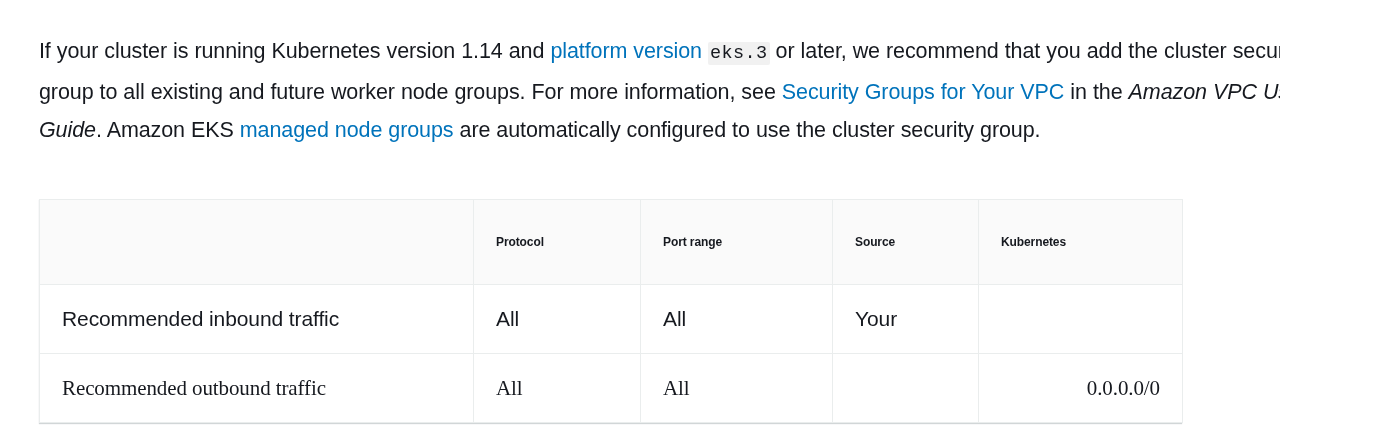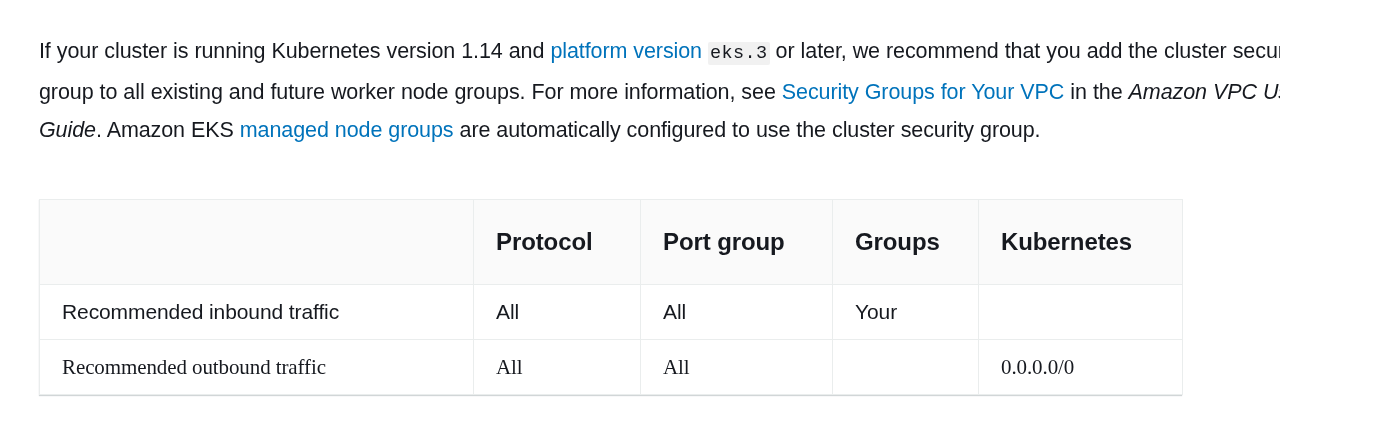--- a/index.html
+++ b/index.html
@@ -74,46 +74,46 @@
 
   table.sg-table col.c0 { width: 434px; }
   table.sg-table col.c1 { width: 167px; }
   table.sg-table col.c2 { width: 192px; }
   table.sg-table col.c3 { width: 146px; }
   table.sg-table col.c4 { width: 204px; }
 
   table.sg-table thead th {
     background: #fafafa;
     color: #16191f;
-    font-size: 24px;
+    font-size: 12px;
     font-weight: bold;
     text-align: left;
     height: 84px;
     padding: 0 22px;
     border-right: 1px solid #eaeded;
     border-bottom: 1px solid #eaeded;
     vertical-align: middle;
     letter-spacing: -0.1px;
   }
   table.sg-table thead th:last-child { border-right: none; }
 
   table.sg-table tbody td {
     background: #ffffff;
     color: #16191f;
     font-size: 21px;
     font-weight: normal;
     text-align: left;
     height: 52px;
-    padding: 1px 22px;
+    padding: 8px 22px;
     border-right: 1px solid #eaeded;
     border-bottom: 1px solid #eaeded;
     vertical-align: middle;
     letter-spacing: -0.1px;
   }
-  table.sg-table tbody td:last-child { border-right: none; }
+  table.sg-table tbody td:last-child { border-right: none; text-align: right; }
   table.sg-table tbody tr:last-child td { border-bottom: none; font-family: Liberation Serif, serif; }
 
   td.rowlabel {
     padding-left: 36px;
   }
   th.blank-head { padding: 0; }
 </style>
 </head>
 <body>
 
@@ -127,22 +127,22 @@
         <col class="c0">
           <col class="c1">
           <col class="c2">
           <col class="c3">
           <col class="c4">
       </colgroup>
       <thead>
         <tr>
           <th class="blank-head"></th>
           <th>Protocol</th>
-          <th>Port group</th>
-          <th>Groups</th>
+          <th>Port range</th>
+          <th>Source</th>
           <th>Kubernetes</th>
         </tr>
       </thead>
       <tbody>
         <tr>
           <td class="rowlabel">Recommended inbound traffic</td>
           <td>All</td>
           <td>All</td>
           <td>Your</td>
           <td></td>

